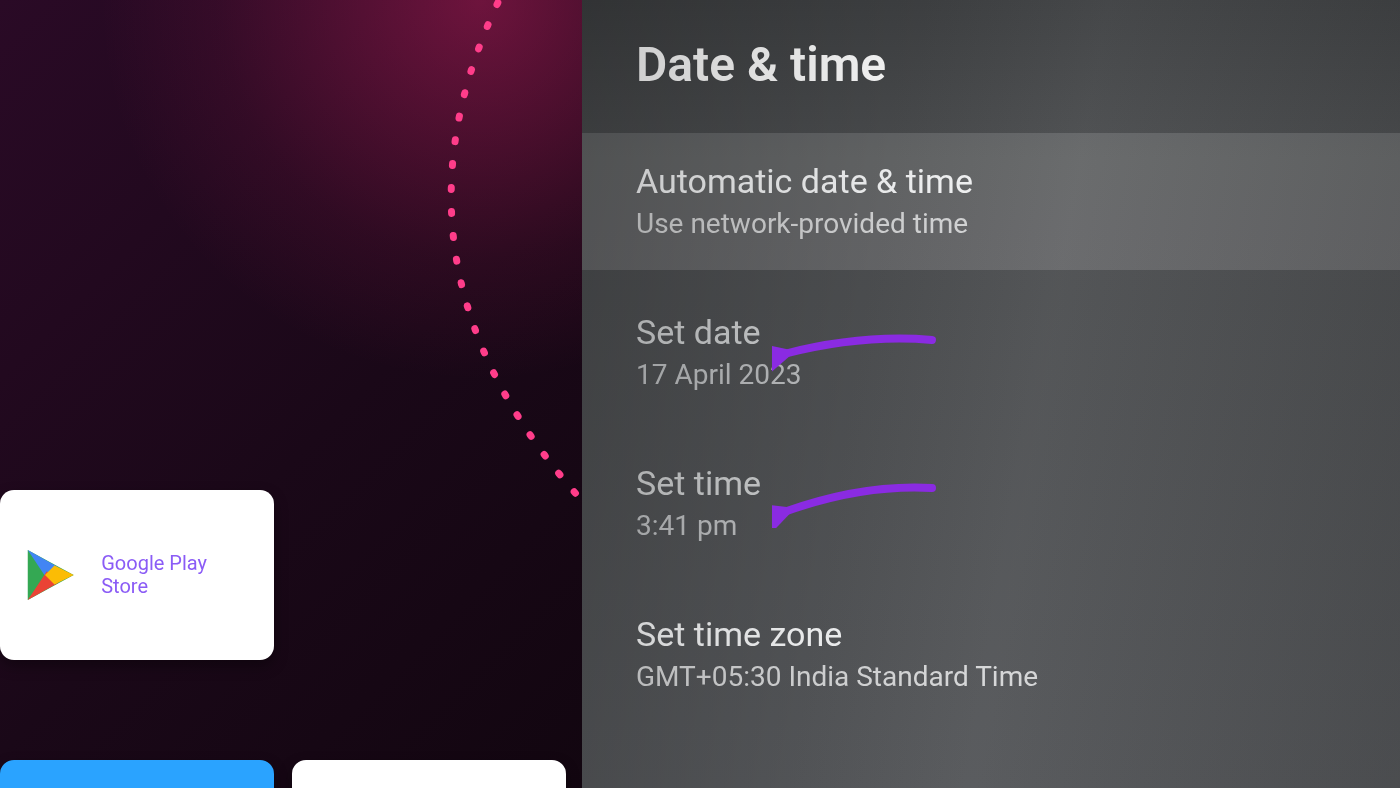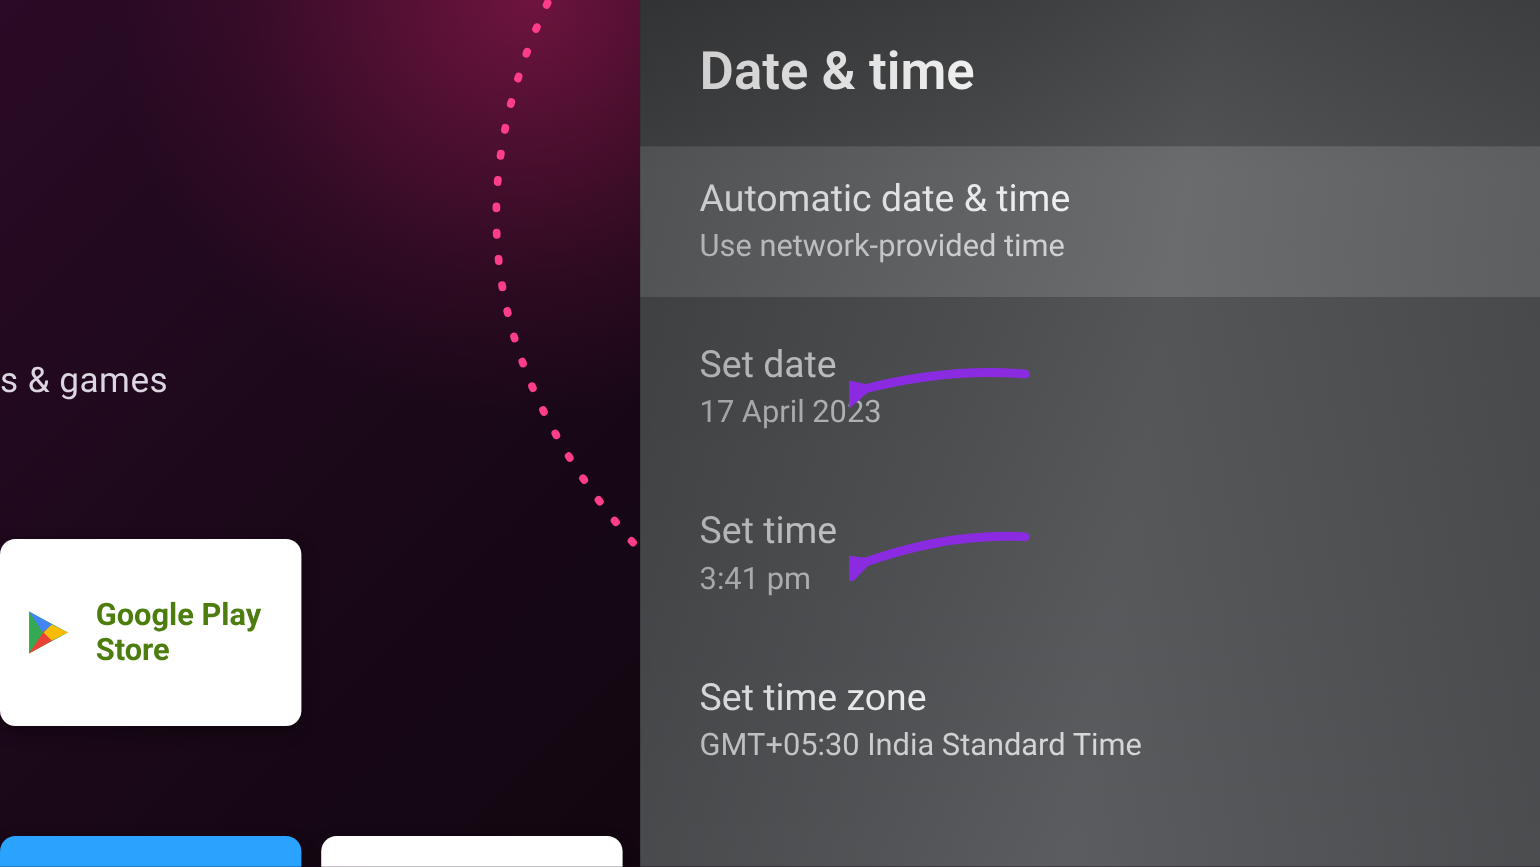--- a/index.html
+++ b/index.html
@@ -58,24 +58,24 @@
   .patchwall-logo .p  { color: #ff8a00; }
   .patchwall-logo .a  { color: #ff4f32; }
   .patchwall-logo .t1 { color: #ff9e00; }
   .patchwall-logo .c  { color: #a044ff; }
   .patchwall-logo .h  { color: #2dbf3f; }
   .patchwall-logo .w  { color: #00a2e8; }
   .patchwall-logo .a2 { color: #a044ff; }
   .patchwall-logo .l1 { color: #00a2e8; }
   .patchwall-logo .l2 { color: #00a2e8; }
   .play-tile .play-label {
-    font-size: 28px;
+    font-size: 20px;
     line-height: 1.15;
-    color: #4d7c0f;
-    font-weight: 700;
+    color: #8b5cf6;
+    font-weight: 400;
     text-align: left;
   }
   .tiles2 {
     position: absolute;
     left: 0;
     top: 760px;
     display: flex;
     gap: 18px;
   }
   .tile-small {
@@ -137,21 +137,20 @@
   .arrow svg { display: block; }
 </style>
 </head>
 <body>
 
 <div class="home">
   <svg class="dotted-arc" width="582" height="788">
     <path d="M 520 -40 Q 350 260 600 520" stroke="#ff3d8a" stroke-width="7" fill="none" stroke-linecap="round" stroke-dasharray="2 22"></path>
   </svg>
 
-  <div class="home-row-label">s &amp; games</div>
 
   <div class="tiles">
     <div class="tile play-tile">
       <svg width="64" height="64" viewBox="0 0 64 64">
         <polygon points="6,6 54,32 6,58" fill="#34a853"></polygon>
         <polygon points="6,6 38,24 26,36" fill="#4285f4"></polygon>
         <polygon points="6,58 38,40 26,28" fill="#ea4335"></polygon>
         <polygon points="34,22 54,32 34,42 24,32" fill="#fbbc05"></polygon>
       </svg>
       <div class="play-label">Google Play Store</div>

